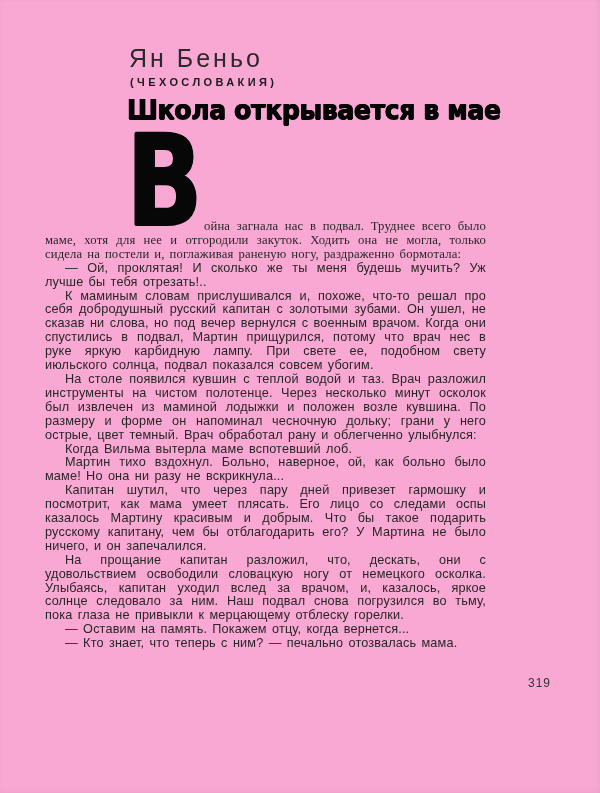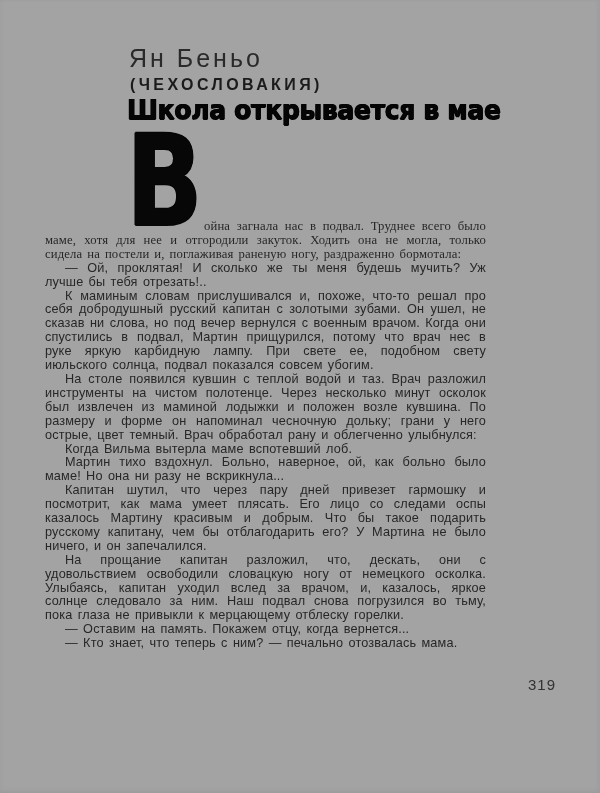--- a/index.html
+++ b/index.html
@@ -5,40 +5,40 @@
   html, body {
     margin: 0;
     padding: 0;
     background: #e8e8e6;
   }
   .page {
     position: relative;
     width: 600px;
     height: 793px;
     margin: 0 auto;
-    background: #a3a3a3;
+    background: #f9a8d4;
     overflow: hidden;
     box-shadow: inset 0 -2px 6px rgba(0,0,0,0.04), inset -2px 0 5px rgba(0,0,0,0.02);
     font-family: "Liberation Sans", sans-serif;
   }
   .author {
     position: absolute;
     left: 129px;
     top: 44px;
     font-size: 25px;
     font-weight: 400;
     letter-spacing: 3px;
     color: #2a2a2a;
     white-space: nowrap;
   }
   .country {
     position: absolute;
     left: 130px;
     top: 76px;
-    font-size: 16px;
+    font-size: 11px;
     font-weight: 700;
     letter-spacing: 3.4px;
     color: #1b1b1b;
     white-space: nowrap;
   }
   .title {
     position: absolute;
     left: 127px;
     top: 94px;
     font-family: "DejaVu Sans", "Liberation Sans", sans-serif;
@@ -83,21 +83,21 @@
     text-align-last: left;
   }
   .body-text p.opening {
     text-indent: 159px;
     font-family: Liberation Serif, serif;
   }
   .folio {
     position: absolute;
     left: 528px;
     top: 676px;
-    font-size: 15px;
+    font-size: 12px;
     letter-spacing: 1px;
     color: #333333;
   }
 </style>
 </head>
 <body>
 
 <div class="page">
 
   <div class="author">Ян Беньо</div>

